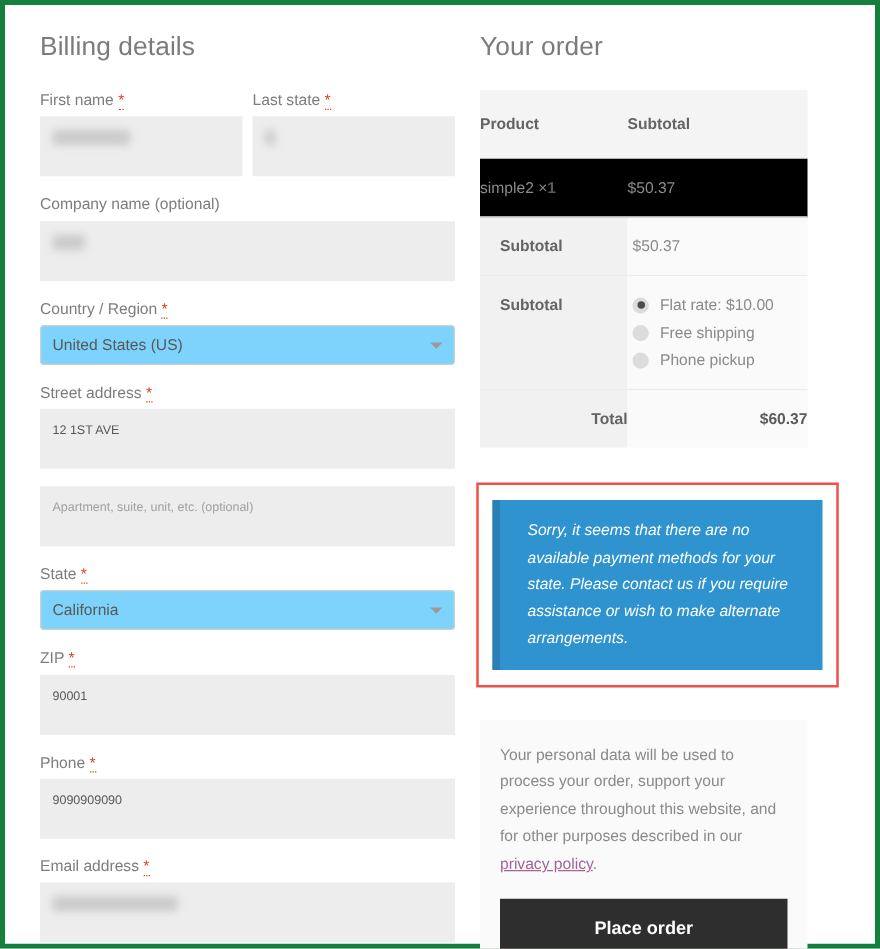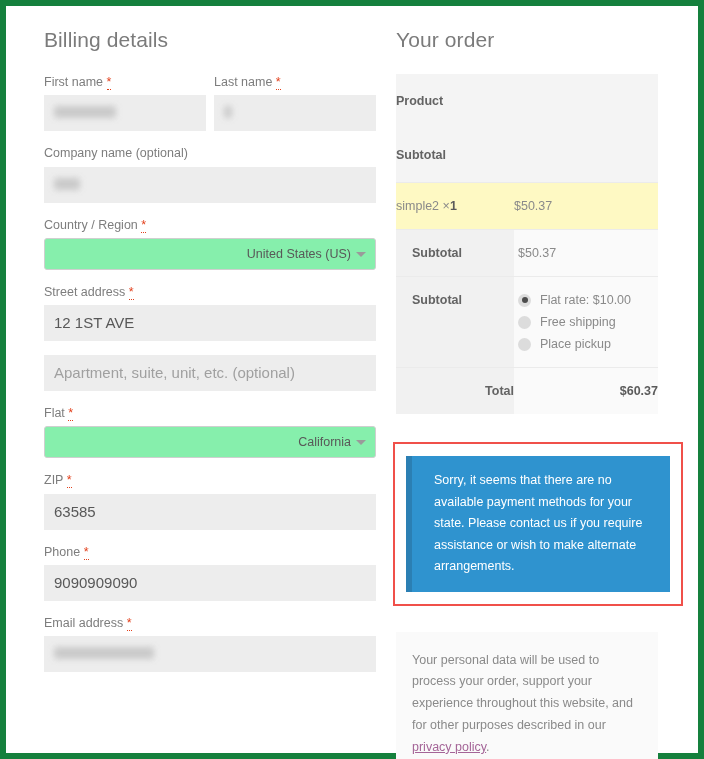--- a/index.html
+++ b/index.html
@@ -11,23 +11,23 @@
     font-family: "Liberation Sans", sans-serif;
     color: #6b6b6b;
     overflow: hidden;
   }
 
   #page {
     position: relative;
     width: 704px;
     height: 759px;
     background: #ffffff;
-    border: 6px solid #15803d;
+    border: 4px solid #15803d;
     display: flex;
-    padding: 22px 14px 0 14px;
+    padding: 22px 14px 0 4px;
   }
 
   
   .billing-col {
     width: 366px;
     padding-left: 24px;
     padding-right: 10px;
   }
   .section-title {
     font-size: 21px;
@@ -46,26 +46,26 @@
   }
   .req {
     color: #e2401c;
     text-decoration: none;
     border-bottom: 1px dotted #e2401c;
     font-size: 12.5px;
     padding-bottom: 0px;
   }
   .input {
     width: 100%;
-    height: 36px;
+    height: 48px;
     background: #ededed;
     border: none;
     border-radius: 0;
     font-family: "Liberation Sans", sans-serif;
-    font-size: 15px;
+    font-size: 10px;
     color: #585858;
     padding: 0 10px;
     line-height: 36px;
     display: block;
     outline: none;
   }
   .input.placeholder-text { color: #a0a0a0; }
   .input.blurred {
     color: transparent;
     position: relative;
@@ -78,29 +78,28 @@
     height: 12px;
     background: #c4c4c4;
     filter: blur(3.2px);
     opacity: .85;
     border-radius: 2px;
     pointer-events: none;
   }
   .select-box {
     width: 100%;
     height: 32px;
-    background: #86efac;
+    background: #7dd3fc;
     border: 1px solid #cfcfcf;
     border-radius: 3px;
     font-size: 12.5px;
     color: #585858;
     padding: 0 24px 0 9px;
     line-height: 30px;
     position: relative;
-    text-align: right;
   }
   .select-caret {
     position: absolute;
     right: 9px;
     top: 50%;
     margin-top: -2px;
     width: 0; height: 0;
     border-left: 5px solid transparent;
     border-right: 5px solid transparent;
     border-top: 5px solid #9a9a9a;
@@ -114,32 +113,31 @@
     padding-left: 10px;
   }
   .order-table {
     background: #fafafa;
     width: 262px;
   }
   .ot-row { display: flex; }
   .ot-head {
     background: #f4f4f4;
     border-bottom: 1px solid #ebebeb;
-    flex-direction: column;
   }
   .ot-head .ot-c {
     font-weight: bold;
     color: #636363;
     font-size: 12.5px;
     padding: 20px 0 20px 0;
   }
   .ot-c-l { width: 118px; padding-left: 16px; }
   .ot-c-r { flex: 1; padding-left: 4px; }
   .ot-item {
-    background: #fef9c3;
+    background: #000000;
     border-bottom: 1px solid #ebebeb;
   }
   .ot-item .ot-c {
     font-size: 12.5px;
     color: #8a8a8a;
     padding: 16px 0 16px 0;
   }
   .ot-item .qty { color: #5b5b5b; font-weight: bold; }
   .ot-body-row { border-bottom: 1px solid #ebebeb; }
   .ot-body-row:last-child { border-bottom: none; text-align: right; }
@@ -186,20 +184,21 @@
   }
 
   
   .annot-box {
     margin-top: 28px;
     border: 2px solid #f0504a;
     padding: 12px 11px;
     width: 290px;
     margin-left: -3px;
     background: #ffffff;
+    font-style: italic;
   }
   .notice {
     background: #2f93cf;
     border-left: 6px solid #2b7fb3;
     color: #ffffff;
     font-size: 12.5px;
     line-height: 1.72;
     padding: 14px 18px 14px 22px;
   }
 
@@ -250,21 +249,21 @@
           <span class="req">*</span>
         </label>
         <div class="blur-wrap">
           <div class="input blurred"></div>
           <div class="blur-mask" style="width:62px"></div>
         </div>
       </div>
 
       <div class="field">
         <label class="field-label">
-          <span>Last name</span>
+          <span>Last state</span>
           <span class="req">*</span>
         </label>
         <div class="blur-wrap">
           <div class="input blurred"></div>
           <div class="blur-mask" style="width:8px"></div>
         </div>
       </div>
     </div>
 
     <div class="field">
@@ -294,35 +293,35 @@
       <div class="input">12 1ST AVE</div>
     </div>
 
     <div class="field">
       <div class="input placeholder-text">Apartment, suite, unit, etc. (optional)</div>
     </div>
 
 
     <div class="field">
       <label class="field-label">
-        <span>Flat</span>
+        <span>State</span>
         <span class="req">*</span>
       </label>
       <div class="select-box">
         <span>California</span>
         <span class="select-caret"></span>
       </div>
     </div>
 
     <div class="field">
       <label class="field-label">
         <span>ZIP</span>
         <span class="req">*</span>
       </label>
-      <div class="input">63585</div>
+      <div class="input">90001</div>
     </div>
 
     <div class="field">
       <label class="field-label">
         <span>Phone</span>
         <span class="req">*</span>
       </label>
       <div class="input">9090909090</div>
     </div>
 
@@ -370,21 +369,21 @@
             <li class="ship-item">
               <span class="radio checked"></span>
               <span>Flat rate: $10.00</span>
             </li>
             <li class="ship-item">
               <span class="radio"></span>
               <span>Free shipping</span>
             </li>
             <li class="ship-item">
               <span class="radio"></span>
-              <span>Place pickup</span>
+              <span>Phone pickup</span>
             </li>
           </ul>
         </div>
       </div>
 
       <div class="ot-row ot-body-row">
         <div class="ot-label-cell">Total</div>
         <div class="ot-value-cell total">$60.37</div>
       </div>
 

